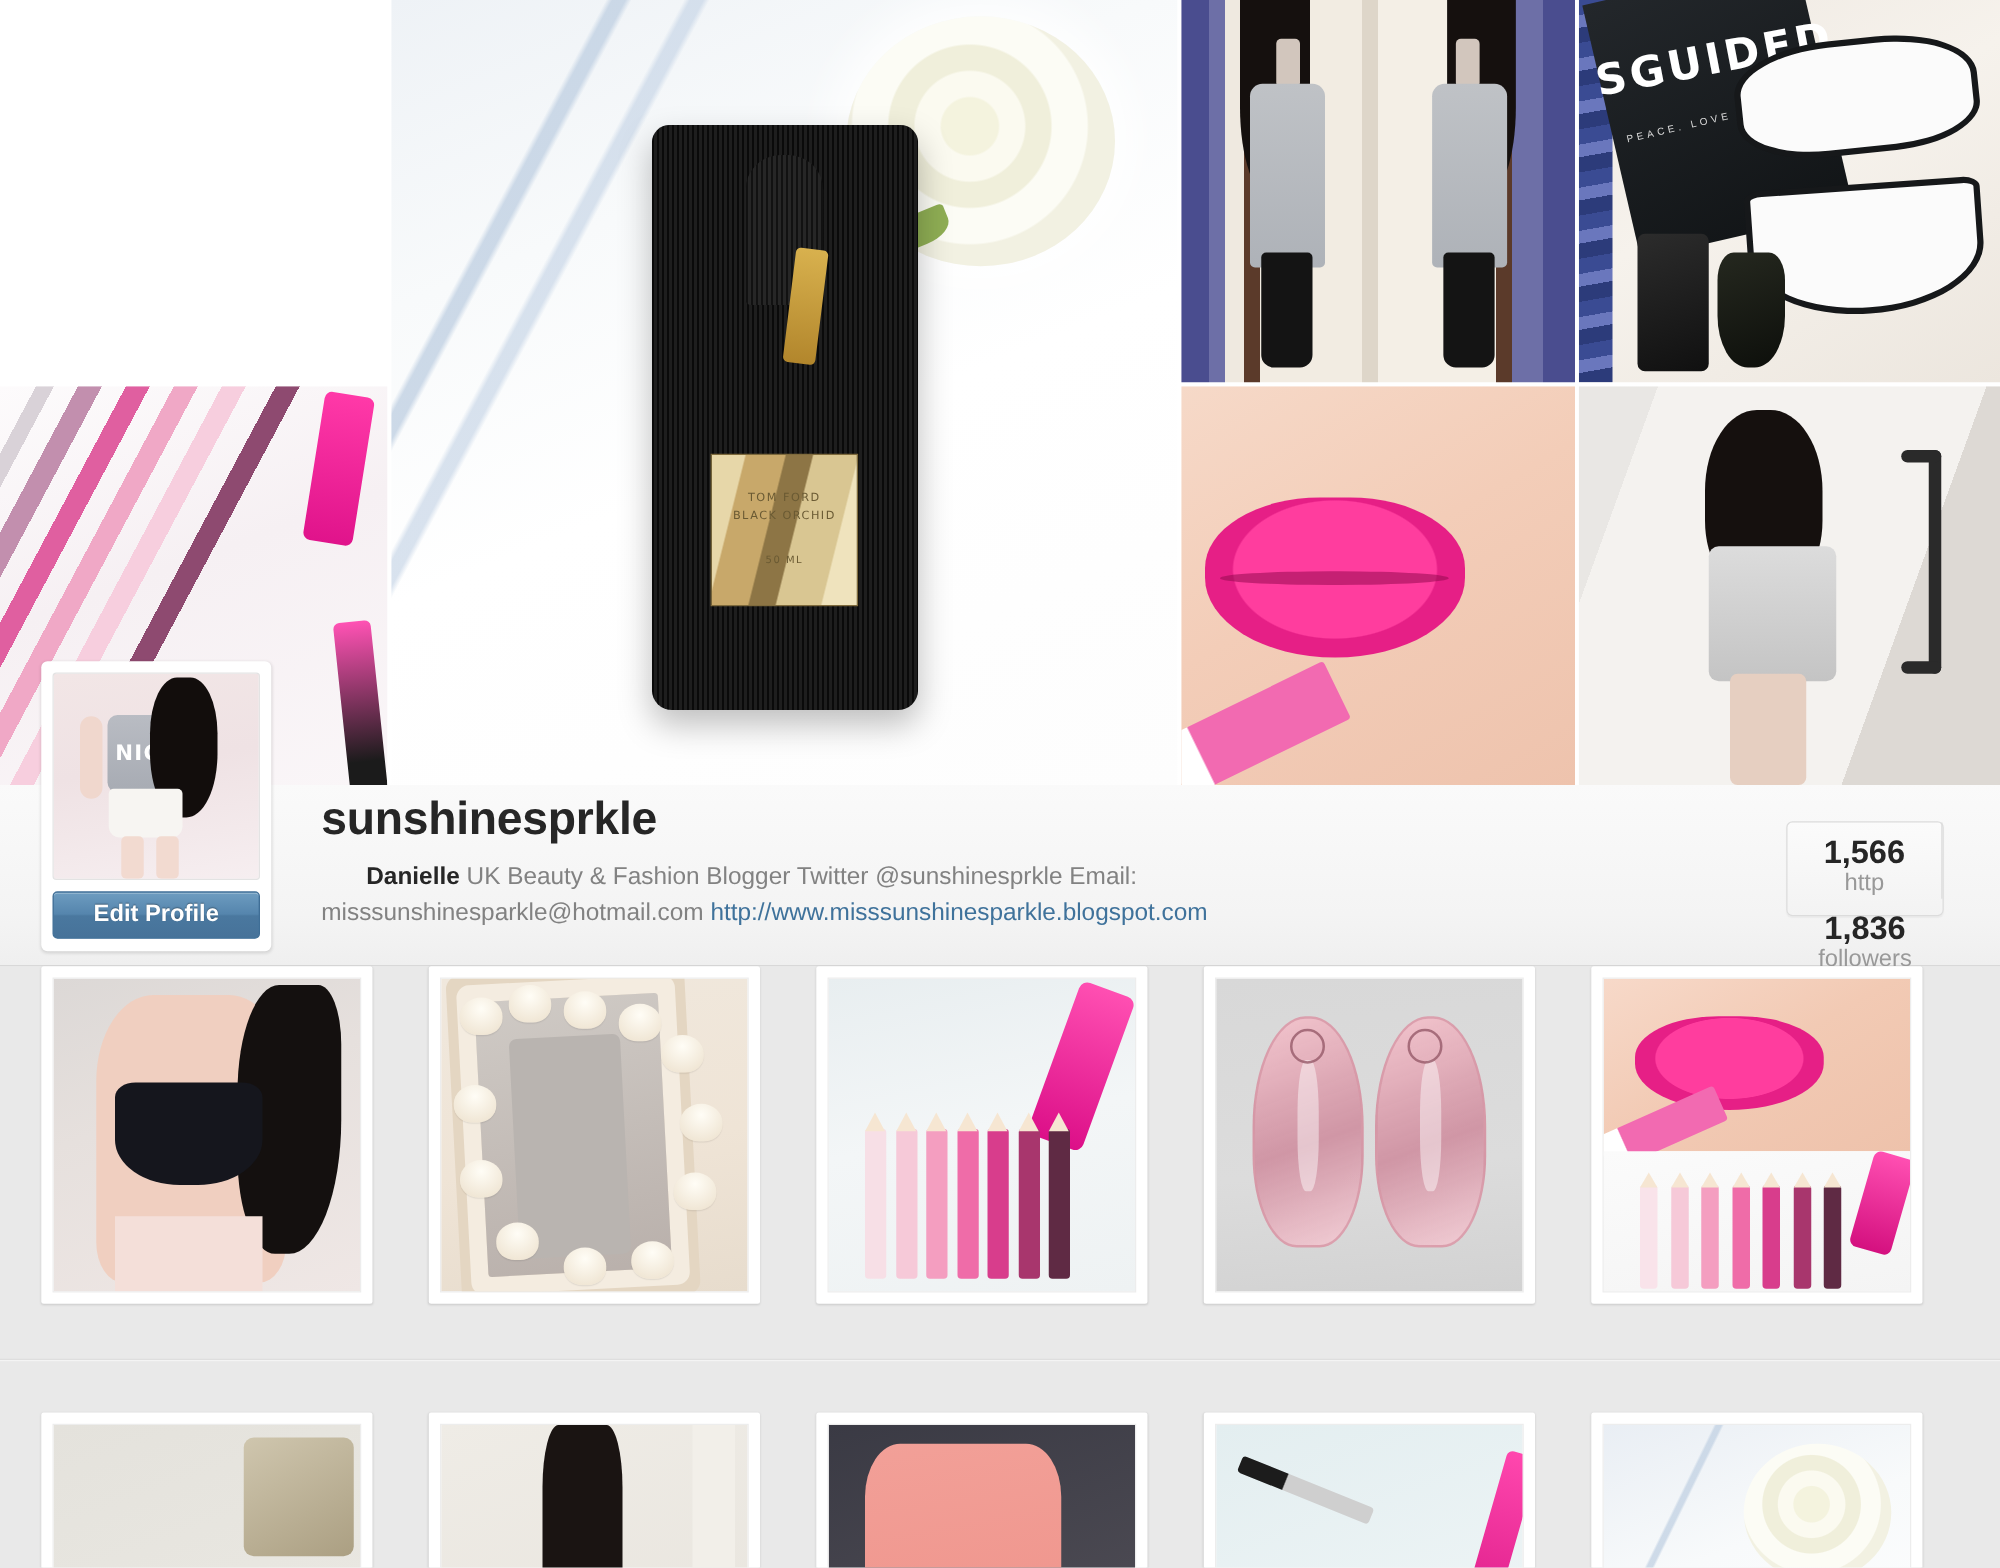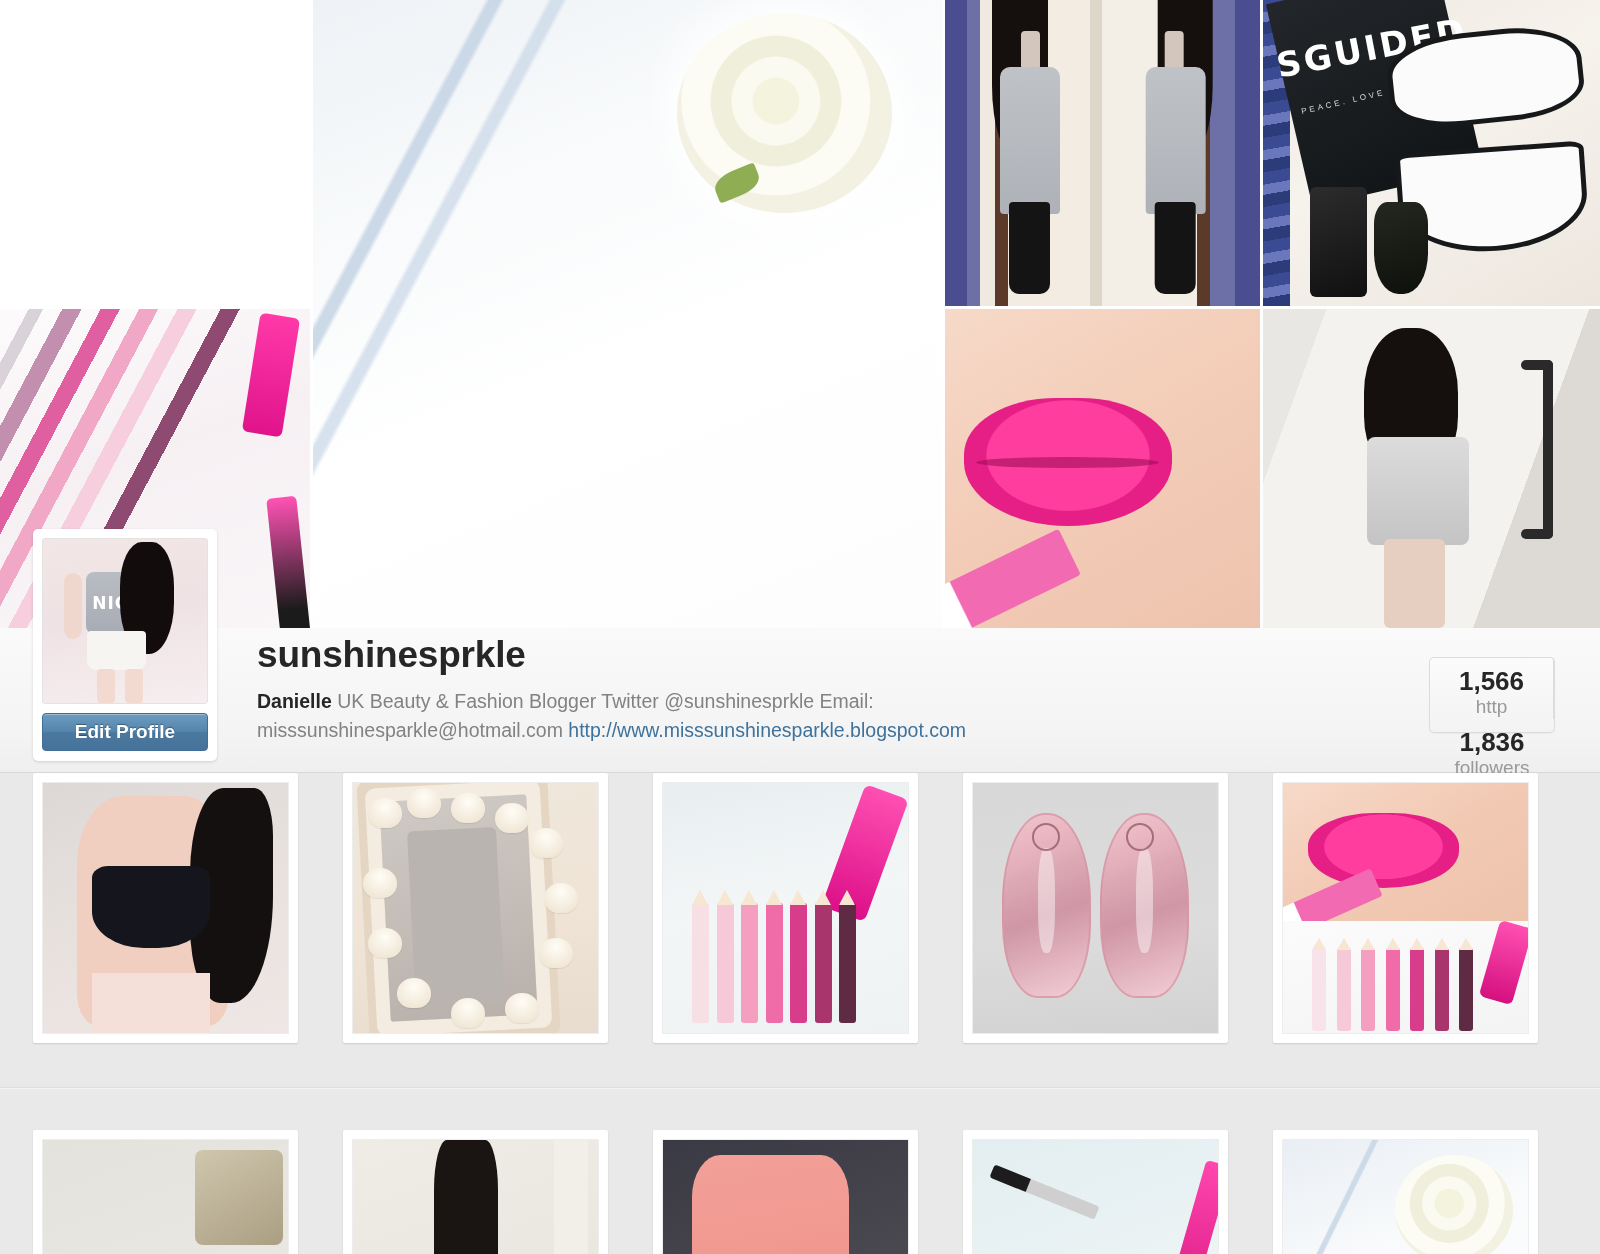--- a/index.html
+++ b/index.html
@@ -246,21 +246,21 @@
 
   #profile-text { position: absolute; left: 257px; top: 8px; width: 860px; }
   #username {
     font-size: 37px; font-weight: 700; color: #262626; letter-spacing: -.2px;
     line-height: 1.05; font-family: "Liberation Sans", sans-serif;
   }
   #bio {
     margin-top: 12px; font-size: 19.5px; line-height: 1.52; color: #828282;
     font-family: "Liberation Sans", sans-serif; max-width: 830px;
   }
-  #bio .fullname { color: #262626; font-weight: 700; }
+  #bio .fullname { color: #262626; font-weight: 700; margin-left: 36px; }
   #bio a.weblink { color: #3f729b; text-decoration: none; }
 
   #stats {
     position: absolute; right: 45px; top: 29px;
     display: flex; align-items: stretch;
     border: 1px solid #dcdcdc; border-radius: 5px;
     background: linear-gradient(180deg,#fbfbfb,#f3f3f3);
     box-shadow: 0 1px 1px rgba(0,0,0,.04);
     height: 76px;
     flex-direction: column;
@@ -404,20 +404,29 @@
       <div class="cap"></div>
       <div class="cap2"></div>
     </div>
   </div>
 
   <div class="bcell" id="b-center">
     <div class="ph img-perfume">
       <div class="streak"></div>
       <div class="rose"></div>
       <div class="leaf"></div>
+      <div class="bottle">
+        <div class="neck"></div>
+        <div class="gold-tie"></div>
+        <div class="plate">
+          <span>TOM FORD</span>
+          <span>BLACK ORCHID</span>
+          <span class="ml">50 ML</span>
+        </div>
+      </div>
     </div>
   </div>
 
   <div class="bcell" id="b-r1-top">
     <div class="ph img-mirror">
       <div class="person-l">
         <div class="hair"></div>
         <div class="phone"></div>
         <div class="dress"></div>
         <div class="legs"></div>

